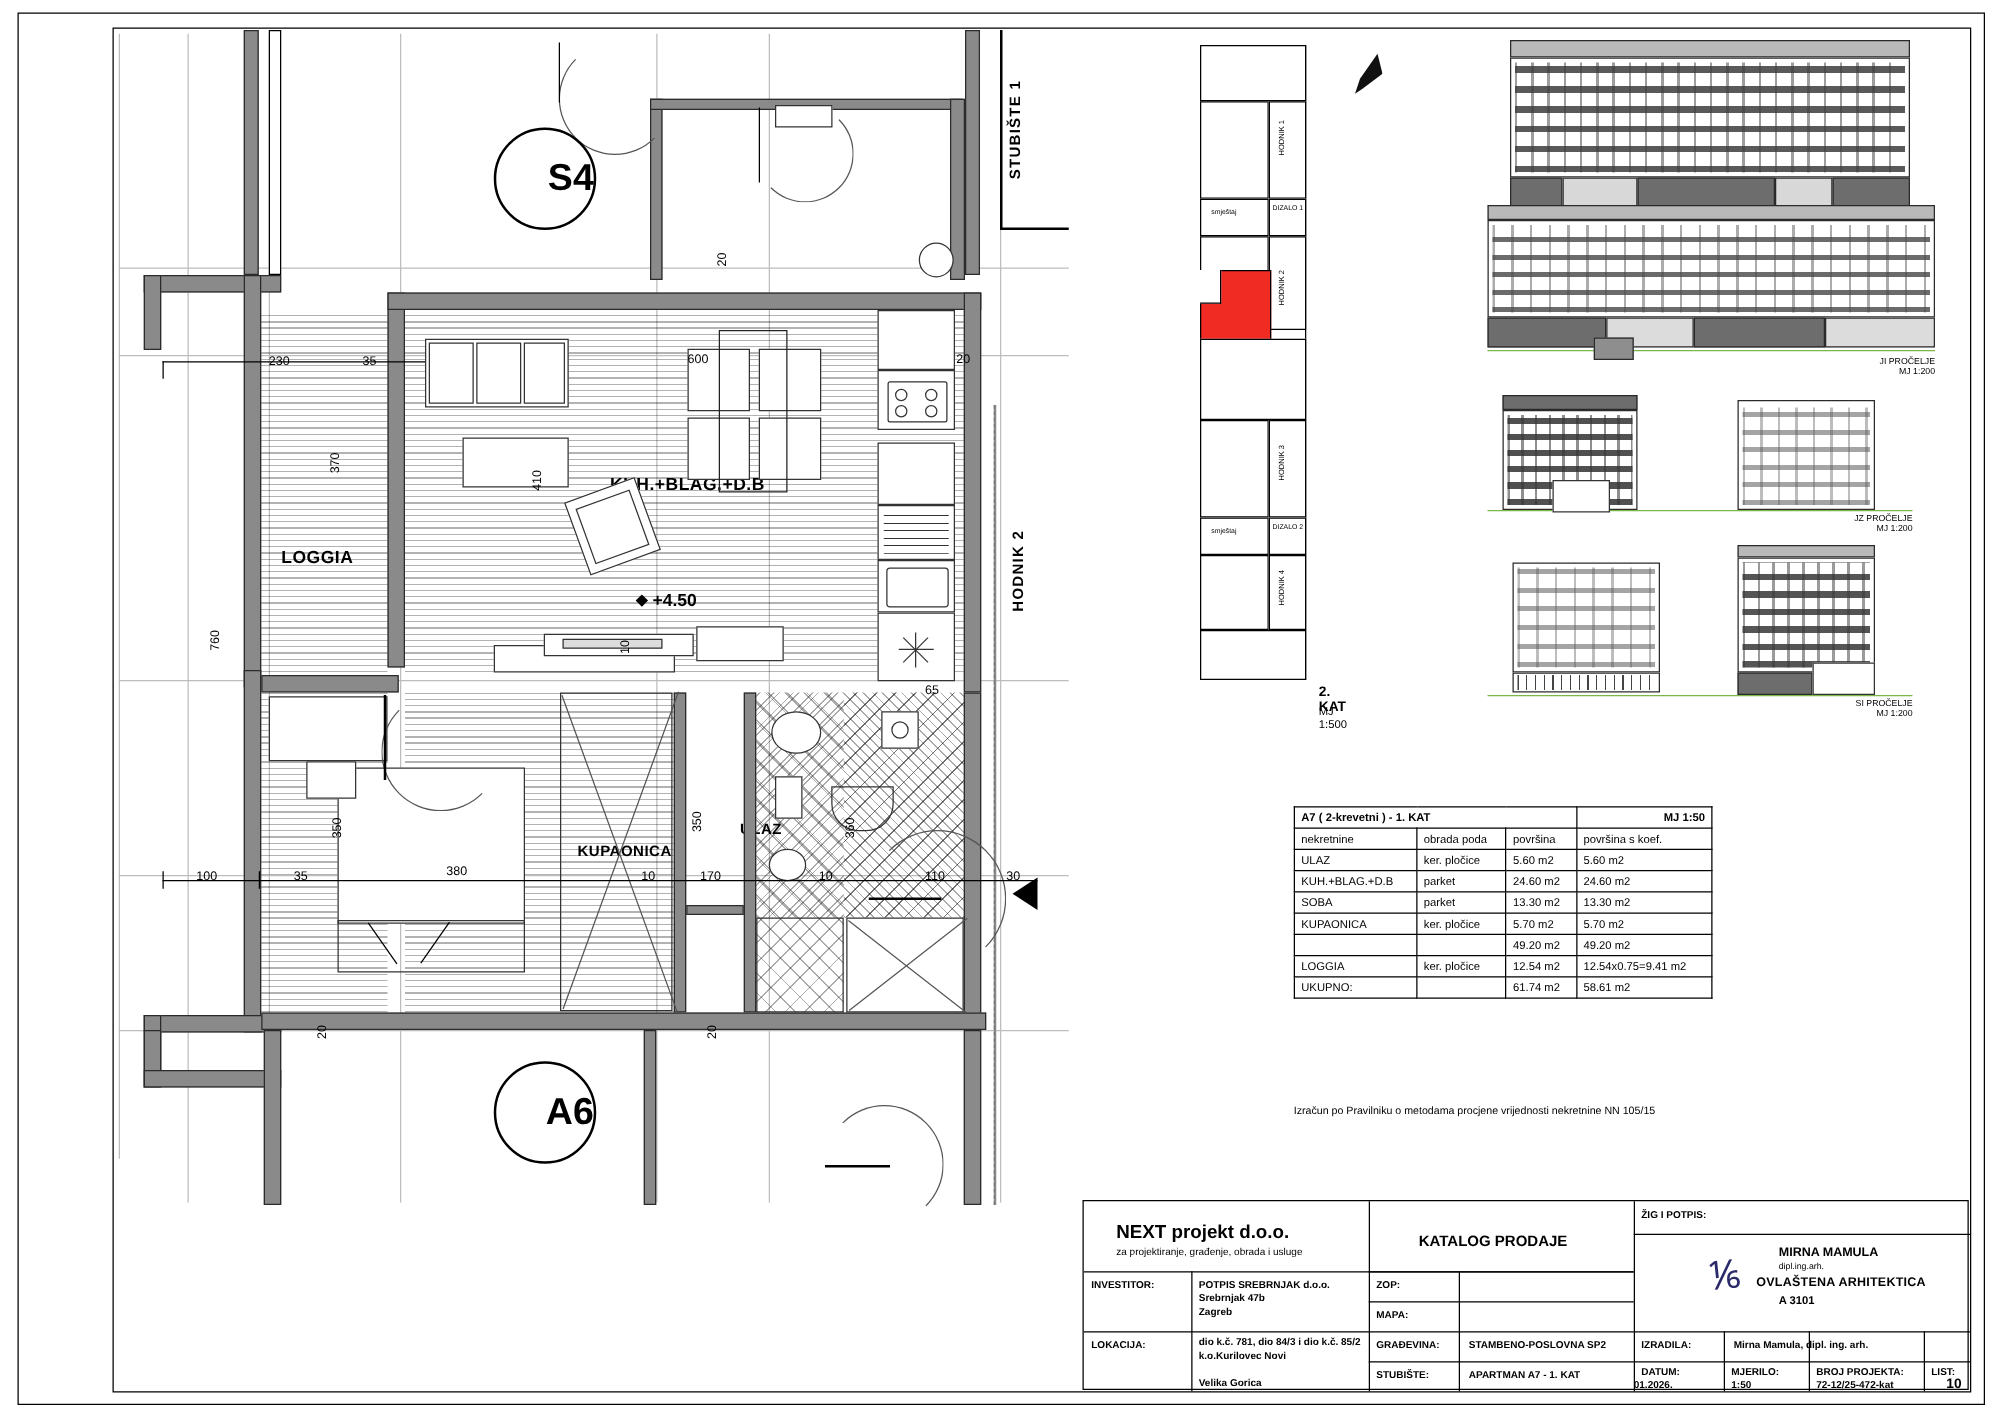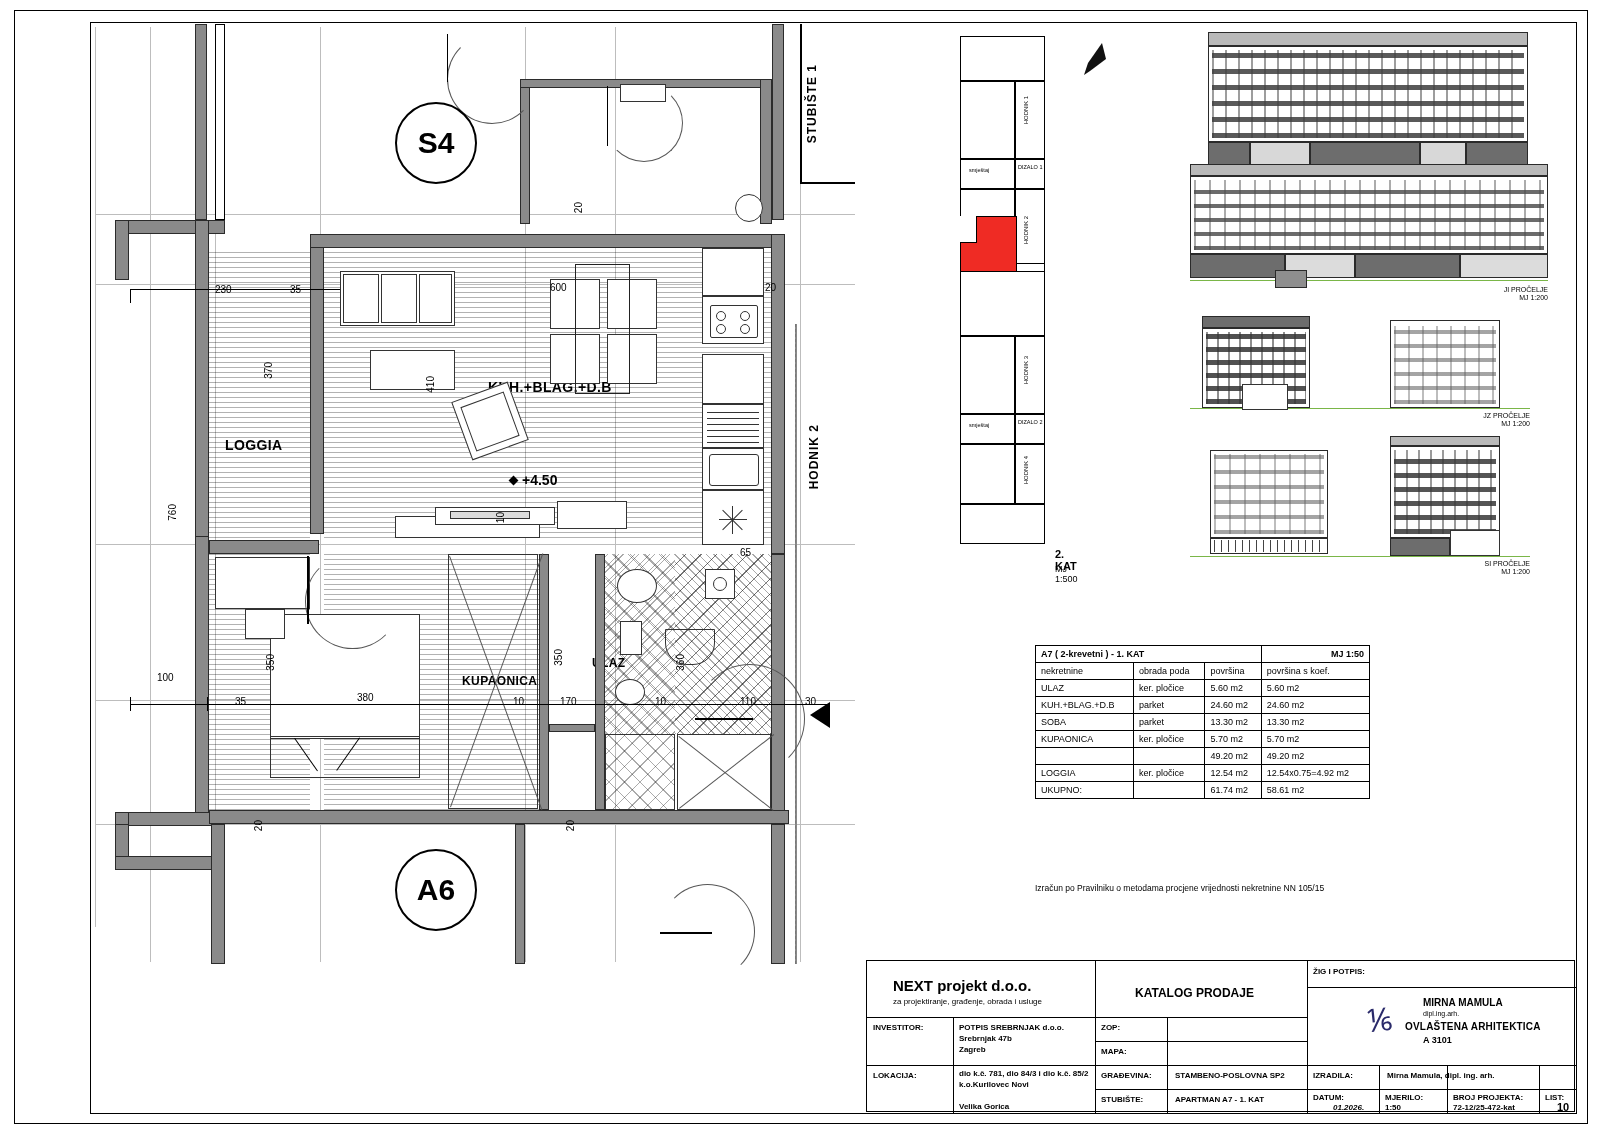--- a/index.html
+++ b/index.html
@@ -14,21 +14,21 @@
   .wall{position:absolute;background:#8a8a8a;border:1px solid #2b2b2b;box-sizing:border-box;}
   .thinline{position:absolute;background:#000;}
   .hatch{position:absolute;background:
     repeating-linear-gradient(0deg, rgba(0,0,0,.30) 0 1px, rgba(0,0,0,0) 1px 5px);}
   .hatchX{position:absolute;background:
     repeating-linear-gradient(45deg, rgba(0,0,0,.33) 0 1px, rgba(0,0,0,0) 1px 11px),
     repeating-linear-gradient(-45deg, rgba(0,0,0,.33) 0 1px, rgba(0,0,0,0) 1px 11px);}
   .room-label{position:absolute;font-size:14px;font-weight:bold;letter-spacing:.4px;}
   .dim{position:absolute;font-size:10px;color:#000;}
   .dim.vert{writing-mode:vertical-rl;transform:rotate(180deg);}
-  .circle-tag{position:absolute;border:2px solid #000;border-radius:50%;display:flex;align-items:center;justify-content:center;font-size:30px;font-weight:bold;}
+  .circle-tag{position:absolute;border:2px solid #000;border-radius:50%;display:flex;align-items:center;justify-content:flex-end;font-size:30px;font-weight:bold;}
   .vtext{position:absolute;writing-mode:vertical-rl;transform:rotate(180deg);font-size:12px;font-weight:bold;letter-spacing:1px;}
   .furn{position:absolute;border:1px solid #333;box-sizing:border-box;background:#fff;}
   .furn.nofill{background:transparent;}
   .arc{position:absolute;border:1px solid #444;border-radius:50%;box-sizing:border-box;}
   .elev{position:absolute;font-size:14px;font-weight:bold;}
   .tick{position:absolute;background:#000;}
   .arrowhead{position:absolute;width:0;height:0;border-top:13px solid transparent;border-bottom:13px solid transparent;border-right:20px solid #000;}
 
   
   .keyplan{position:absolute;left:955px;top:36px;width:120px;height:520px;}
@@ -223,21 +223,21 @@
     <div class="dim" style="left:670px;top:258px;">20</div>
     <div class="dim vert" style="left:478px;top:178px;">20</div>
     <div class="dim vert" style="left:168px;top:338px;">370</div>
     <div class="dim vert" style="left:330px;top:352px;">410</div>
     <div class="dim vert" style="left:72px;top:480px;">760</div>
     <div class="dim vert" style="left:400px;top:488px;">10</div>
     <div class="dim" style="left:645px;top:523px;">65</div>
     <div class="dim vert" style="left:170px;top:630px;">350</div>
     <div class="dim vert" style="left:458px;top:625px;">350</div>
     <div class="dim vert" style="left:580px;top:630px;">360</div>
-    <div class="dim" style="left:62px;top:648px;">100</div>
+    <div class="dim" style="left:62px;top:672px;">100</div>
     <div class="dim" style="left:140px;top:672px;">35</div>
     <div class="dim" style="left:262px;top:668px;">380</div>
     <div class="dim" style="left:418px;top:672px;">10</div>
     <div class="dim" style="left:465px;top:672px;">170</div>
     <div class="dim" style="left:560px;top:672px;">10</div>
     <div class="dim" style="left:645px;top:672px;">110</div>
     <div class="dim" style="left:710px;top:672px;">30</div>
     <div class="dim vert" style="left:158px;top:796px;">20</div>
     <div class="dim vert" style="left:470px;top:796px;">20</div>
 
@@ -388,21 +388,21 @@
     <tr>
       <td></td>
       <td></td>
       <td>49.20 m2</td>
       <td>49.20 m2</td>
     </tr>
     <tr>
       <td>LOGGIA</td>
       <td>ker. pločice</td>
       <td>12.54 m2</td>
-      <td>12.54x0.75=4.92 m2</td>
+      <td>12.54x0.75=9.41 m2</td>
     </tr>
     <tr>
       <td>UKUPNO:</td>
       <td></td>
       <td>61.74 m2</td>
       <td>58.61 m2</td>
     </tr>
   </tbody>
     </table>
   <div class="tbl-note">Izračun po Pravilniku o metodama procjene vrijednosti nekretnine  NN 105/15</div>
@@ -450,21 +450,21 @@
     <div class="tb-cell tb-strong" style="left:446px;top:6px;">ŽIG I POTPIS:</div>
     <div class="sig" style="left:500px;top:36px;font-size:32px;color:#2a2a6a;transform:rotate(-6deg);">⅙</div>
     <div class="tb-cell tb-strong" style="left:556px;top:36px;font-size:10px;">MIRNA MAMULA</div>
     <div class="tb-cell" style="left:556px;top:49px;font-size:7px;">dipl.ing.arh.</div>
     <div class="tb-cell tb-strong" style="left:538px;top:60px;font-size:10px;letter-spacing:.2px;">OVLAŠTENA ARHITEKTICA</div>
     <div class="tb-cell tb-strong" style="left:556px;top:74px;font-size:9px;">A 3101</div>
 
     <div class="tb-cell tb-strong" style="left:446px;top:110px;">IZRADILA:</div>
     <div class="tb-cell tb-strong" style="left:520px;top:110px;">Mirna Mamula, dipl. ing. arh.</div>
     <div class="tb-cell tb-strong" style="left:446px;top:132px;">DATUM:</div>
-    <div class="tb-cell tb-strong" style="left:466px;top:142px;font-style:italic;">01.2026.</div>
+    <div class="tb-cell tb-strong" style="left:440px;top:142px;">01.2026.</div>
     <div class="tb-cell tb-strong" style="left:518px;top:132px;">MJERILO:</div>
     <div class="tb-cell tb-strong" style="left:518px;top:142px;">1:50</div>
     <div class="tb-cell tb-strong" style="left:586px;top:132px;">BROJ PROJEKTA:</div>
     <div class="tb-cell tb-strong" style="left:586px;top:142px;">72-12/25-472-kat</div>
     <div class="tb-cell tb-strong" style="left:678px;top:132px;">LIST:</div>
     <div class="tb-cell tb-strong" style="left:690px;top:140px;font-size:11px;">10</div>
   </div>
 </div>
 
 </body></html>

